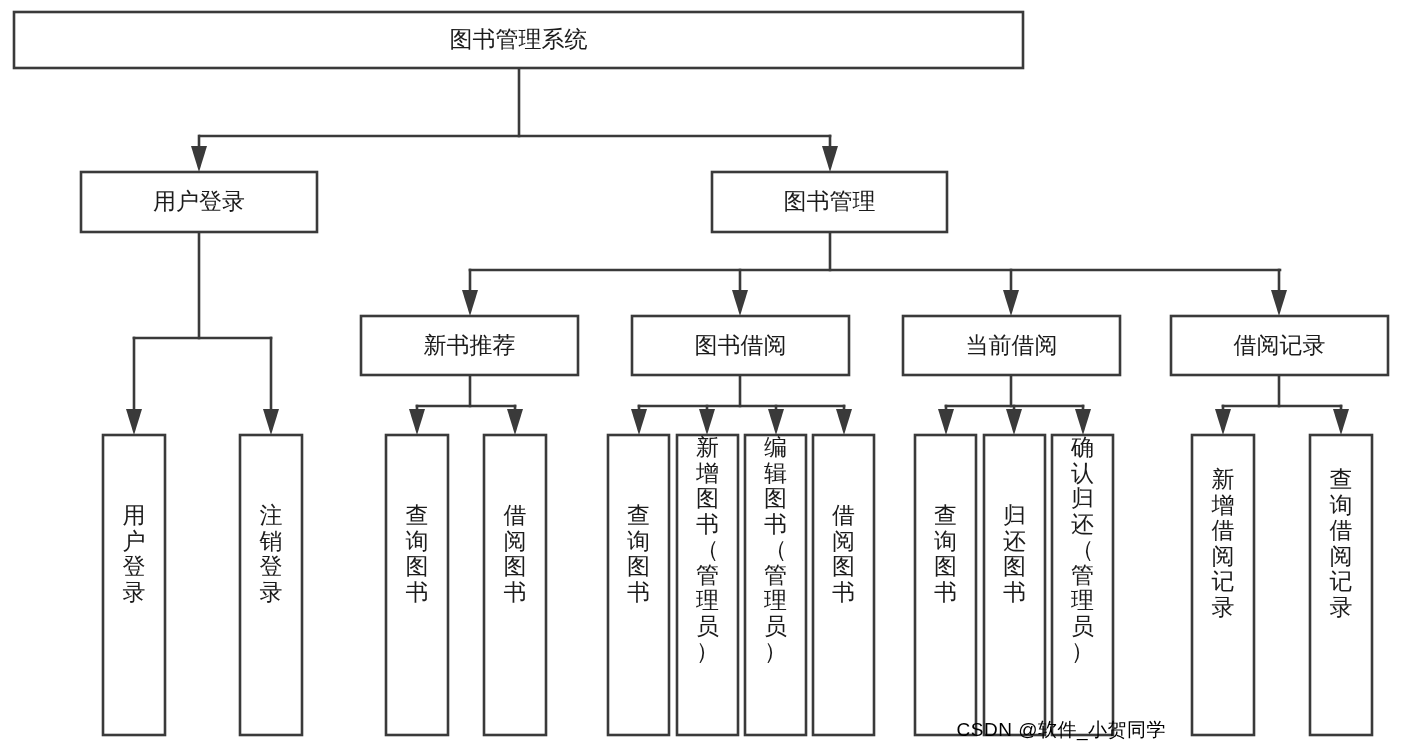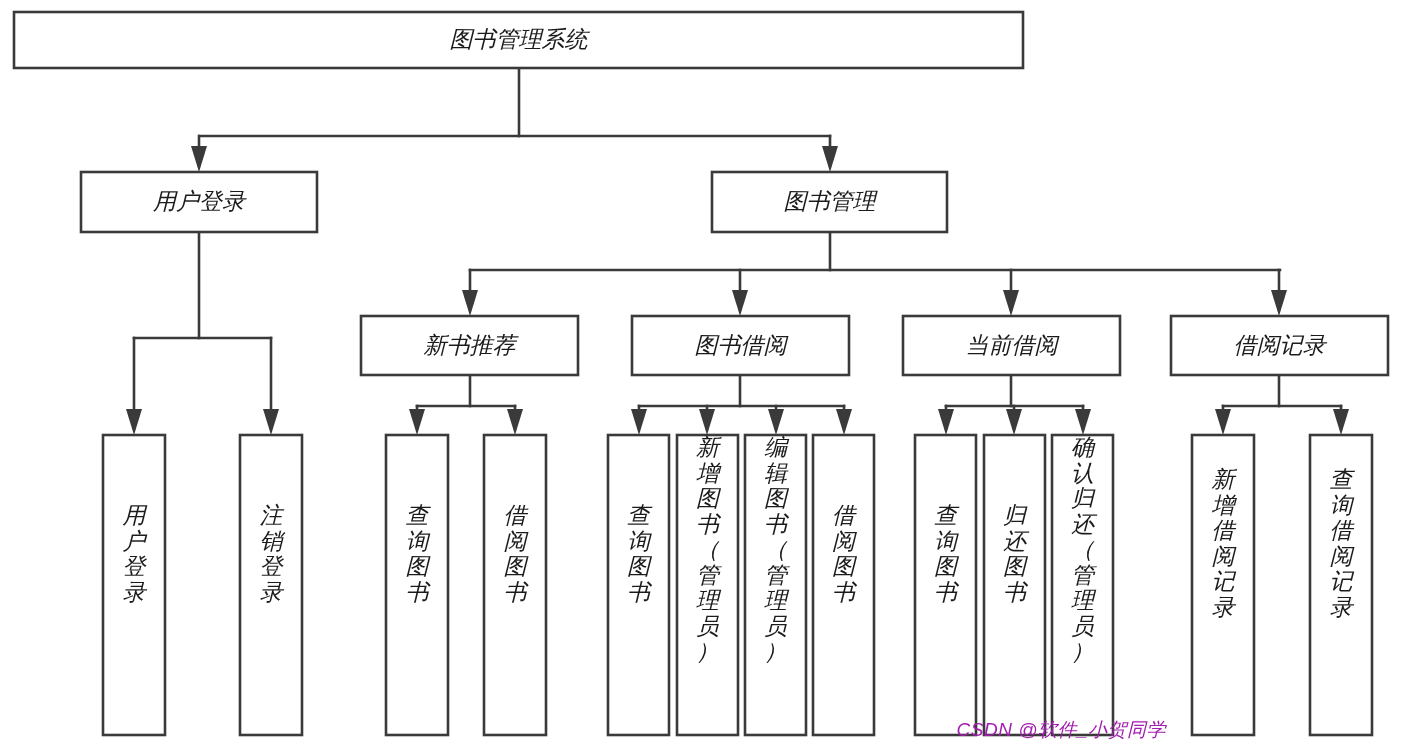--- a/index.html
+++ b/index.html
@@ -11,21 +11,20 @@
     width: 1405px;
     height: 747px;
     font-family: "Liberation Sans", "DejaVu Sans", sans-serif;
     overflow: hidden;
     position: relative;
   }
   #diagram-root {
     position: relative;
     width: 1174px;
     height: 747px;
-    font-style: italic;
   }
   svg.diagram-svg {
     position: absolute;
     top: 0;
     left: 0;
     width: 1405px;
     height: 747px;
   }
   .node-rect {
     fill: #ffffff;
@@ -54,21 +53,21 @@
     font-size: 23px;
     fill: #1b1b1b;
     text-anchor: middle;
   }
   .watermark-text {
     position: absolute;
     right: 8px;
     bottom: 4px;
     font-family: "Liberation Sans", "DejaVu Sans", sans-serif;
     font-size: 19px;
-    color: #a21caf;
+    color: #000000;
     letter-spacing: 0.5px;
     white-space: nowrap;
     user-select: none;
   }
 </style>
 </head>
 <body>
 
 <div id="diagram-root">
   <svg class="diagram-svg" id="diagram-svg" viewBox="0 0 1405 747" xmlns="http://www.w3.org/2000/svg">

